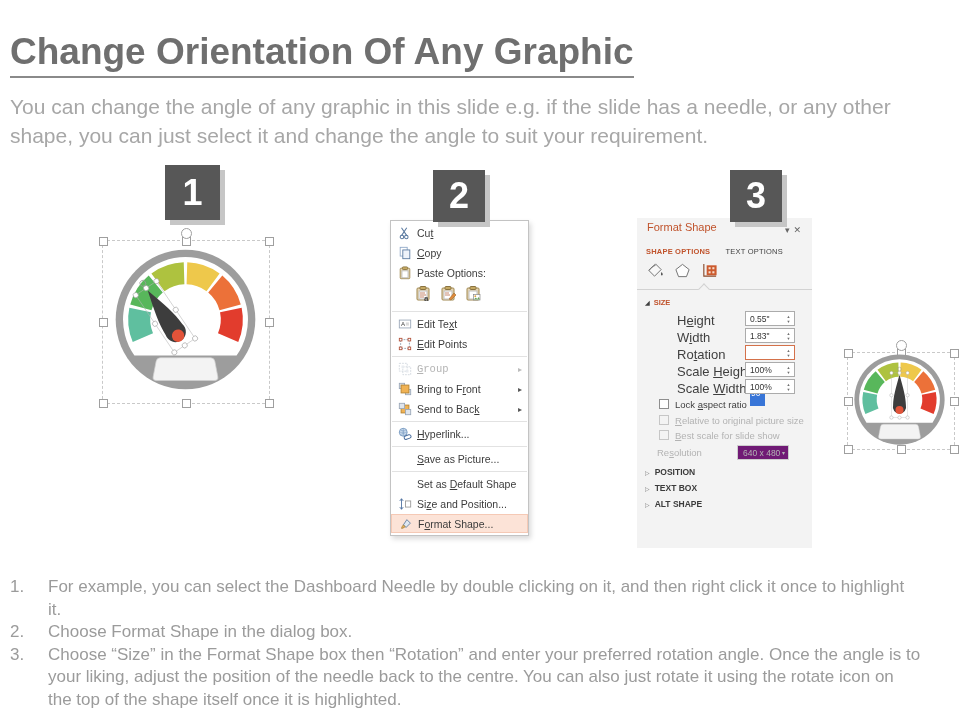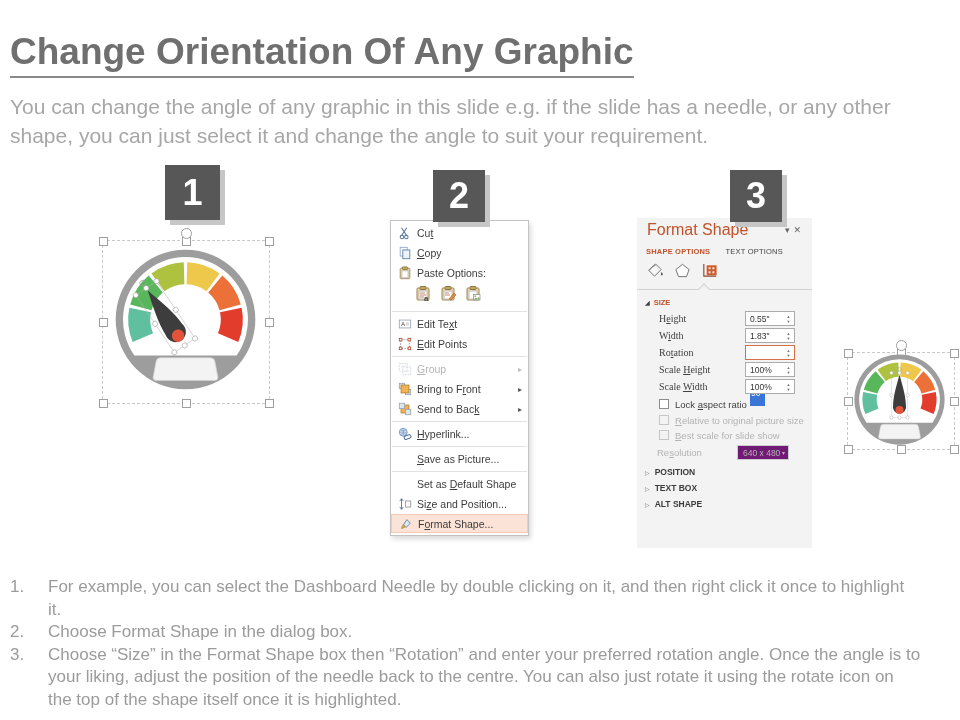--- a/index.html
+++ b/index.html
@@ -35,44 +35,44 @@
   .gauge1{left:112px;top:246px;width:147px;height:147px;}
   .gauge3{left:852px;top:352px;width:95px;height:95px;}
 
   
   .menu{position:absolute;left:390px;top:220px;width:137px;background:#fff;border:1px solid #c3c3c3;
         box-shadow:2px 3px 5px rgba(0,0,0,.15);padding:2px 0;font-size:10.5px;color:#3c3c3c;z-index:25;}
   .mi{display:flex;align-items:center;height:20px;padding:0 2px;position:relative;box-sizing:border-box;}
   .mic{width:24px;flex:0 0 24px;display:flex;align-items:center;justify-content:center;}
   .mic svg{width:14px;height:14px;}
   .mil{white-space:nowrap;}
-  .mi.disabled .mil{color:#b4b4b4;}
+  .mi.disabled .mil{color:#b4b4b4;font-family:Liberation Mono, monospace;}
   .arr{position:absolute;right:6px;font-size:8px;color:#555;}
   .mi.disabled .arr{color:#bbb;}
   .mi.hl{background:var(--menu-highlight);border:1px solid var(--accent-light);height:19px;}
   .sep{border-top:1px solid #e2e2e2;margin:2px 1px;}
   .paste-row{display:flex;gap:7px;padding:2px 0 4px 24px;}
   .paste-row svg{width:18px;height:18px;}
 
   
   .panel{position:absolute;left:637px;top:218px;width:175px;height:330px;background:#f3f3f3;z-index:8;}
-  .fp-title{position:absolute;left:10px;top:3px;font-size:16px;color:var(--accent);}
+  .fp-title{position:absolute;left:10px;top:3px;font-size:11px;color:var(--accent);}
   .fp-ctrl{position:absolute;right:7px;top:7px;font-size:9px;color:#666;letter-spacing:4px;}
   .fp-tabs{position:absolute;left:9px;top:29px;font-size:7.5px;letter-spacing:.2px;text-align:right;}
   .fp-tab-shape{color:var(--accent);font-weight:bold;}
   .fp-tab-text{color:#3f3f3f;margin-left:13px;}
   .fp-icons{position:absolute;left:10px;top:44px;display:flex;gap:10px;}
   .fp-icons svg{width:17px;height:17px;}
   .fp-divider{position:absolute;left:0;right:0;top:71px;border-top:1px solid #d2d2d2;}
   .fp-notch{position:absolute;left:63px;top:67px;width:7px;height:7px;background:#f3f3f3;
             border-left:1px solid #d2d2d2;border-top:1px solid #d2d2d2;transform:rotate(45deg);}
   .fp-size-h{position:absolute;left:8px;top:80px;font-size:7.5px;font-weight:bold;color:var(--accent);}
   .fp-size-h .tri{color:#3f3f3f;font-size:6px;margin-right:4px;}
   .frow{position:absolute;left:0;width:100%;height:15px;}
-  .flabel{position:absolute;left:22px;top:2px;font-size:10px;color:#3f3f3f;font-family:Liberation Serif, serif;}
+  .flabel{position:absolute;left:40px;top:2px;font-size:13px;color:#3f3f3f;}
   .fbox{position:absolute;left:108px;top:0;width:50px;height:15px;background:#fff;border:1px solid #ababab;
         box-sizing:border-box;font-size:8.5px;color:#333;}
   .fbox .val{position:absolute;left:4px;top:2px;}
   .fbox .spin{position:absolute;right:1px;top:0;bottom:0;width:9px;display:flex;flex-direction:column;
         align-items:center;justify-content:center;font-size:4px;color:#707070;line-height:5px;}
   .fbox.focus{border-color:#d4714a;}
   .val.sel{background:var(--selection-blue);color:#fff;padding:8px 1px;margin-top:32px;}
   .cbrow{position:absolute;left:0;width:100%;height:14px;}
   .cb{position:absolute;left:22px;top:1px;width:10px;height:10px;background:#fff;border:1px solid #8e8e8e;box-sizing:border-box;}
   .cblabel{position:absolute;left:38px;top:1px;font-size:9.5px;color:#3f3f3f;}

